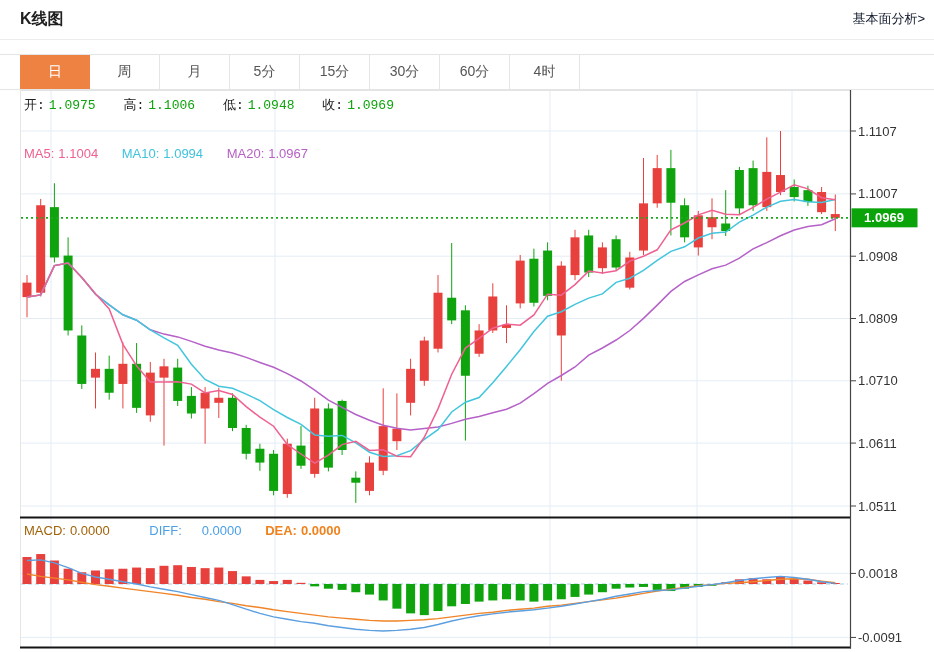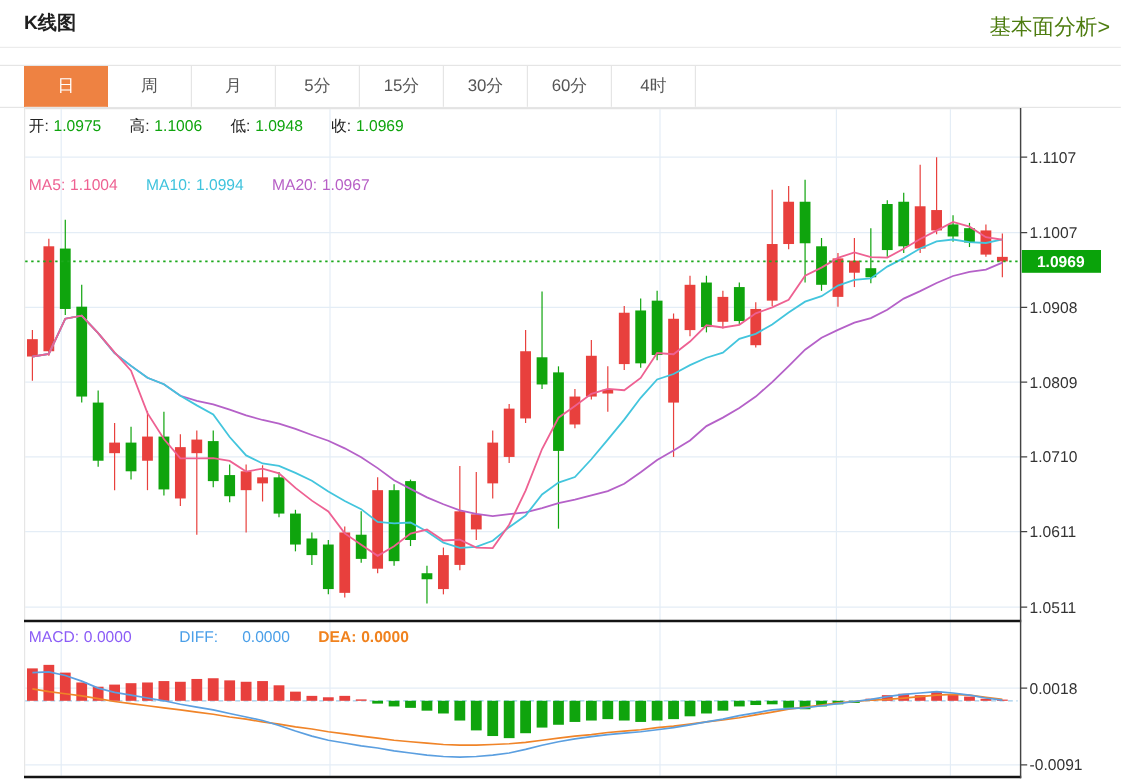--- a/index.html
+++ b/index.html
@@ -1,37 +1,37 @@
 <!DOCTYPE html>
 <html><head>
 <meta charset="utf-8">
 <style>
   html,body{margin:0;padding:0;background:#fff;}
   body{width:934px;height:652px;position:relative;overflow:hidden;
        font-family:"Liberation Sans","DejaVu Sans",sans-serif;}
   .hdr{position:absolute;top:0;left:0;width:934px;height:39px;background:#fff;
        border-bottom:1px solid #ececec;z-index:3;text-align:right;}
   .title{position:absolute;left:20px;top:9px;font-size:16px;font-weight:bold;color:#1f1f1f;}
-  .fund-link{position:absolute;right:9px;top:10px;font-size:18px;color:#4d7c0f;text-decoration:none;cursor:pointer;}
+  .fund-link{position:absolute;right:9px;top:10px;font-size:13px;color:#0f172a;text-decoration:none;cursor:pointer;}
   .tabstrip{position:absolute;top:54px;left:0;width:934px;height:36px;background:#fff;
        border-top:1px solid #e5e5e5;border-bottom:1px solid #e5e5e5;z-index:3;box-sizing:border-box;}
   .tabs{position:absolute;left:20px;top:0;height:100%;display:flex;}
   .tab{width:70px;box-sizing:border-box;display:flex;align-items:center;justify-content:center;
        font-size:14px;color:#555;background:#fff;border-right:1px solid #e5e5e5;cursor:pointer;}
   .tab:first-child{border-left:1px solid #e5e5e5;}
   .tab.active{background:#ee8242;color:#fff;border-color:#ee8242;}
   .legend{position:absolute;z-index:2;font-size:13px;white-space:nowrap;pointer-events:none;}
   .legend span{margin-right:4px;}
   .lg-gap{display:inline-block;width:12px;}
   .lbl{color:#222;}
   .val-green{color:#0fa40d;}
   .ma5{color:#ee6192;}
   .ma10{color:#3fc3dd;}
   .ma20{color:#b75fc6;}
-  .macd-r{color:#8b5cf6;}
+  .macd-r{color:#a16207;}
   .diff-b{color:#4a9fe8;margin-left:16px;}
   .dea-o{color:#f0821e;font-weight:bold;}
   svg{position:absolute;top:0;left:0;z-index:1;}
 </style>
 </head>
 <body>
 
 <svg id="chart-svg" width="934" height="652" viewBox="0 0 934 652">
     <g>
       <line x1="51" y1="91" x2="51" y2="646.5" stroke="#e4edf6" stroke-width="1"></line>
@@ -288,21 +288,21 @@
       <div class="tab">周</div>
       <div class="tab">月</div>
       <div class="tab">5分</div>
       <div class="tab">15分</div>
       <div class="tab">30分</div>
       <div class="tab">60分</div>
       <div class="tab">4时</div>
     </div>
 </div>
 
-<div class="legend" style="left:24px;top:96px;">
+<div class="legend" style="left:24px;top:96px;font-family:Liberation Mono, monospace;">
   <span class="lbl">开:</span><span class="val-green">1.0975</span><span class="lg-gap"></span>
   <span class="lbl">高:</span><span class="val-green">1.1006</span><span class="lg-gap"></span>
   <span class="lbl">低:</span><span class="val-green">1.0948</span><span class="lg-gap"></span>
   <span class="lbl">收:</span><span class="val-green">1.0969</span>
 </div>
 
 <div class="legend" style="left:24px;top:114px;margin-top:32px;">
   <span class="ma5">MA5:</span><span class="ma5">1.1004</span><span class="lg-gap"></span>
   <span class="ma10">MA10:</span><span class="ma10">1.0994</span><span class="lg-gap"></span>
   <span class="ma20">MA20:</span><span class="ma20">1.0967</span>

